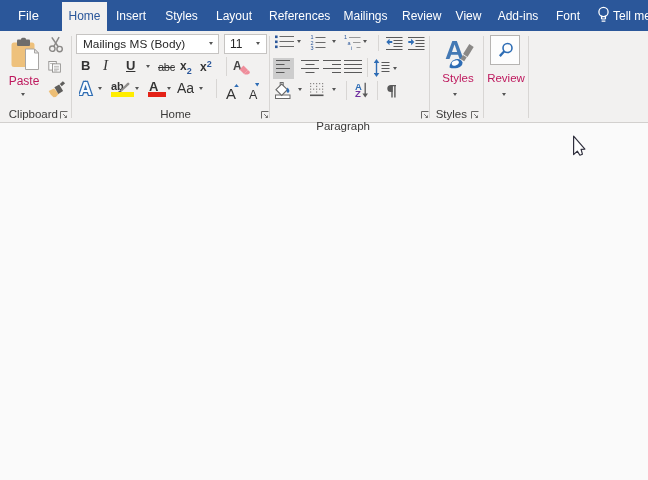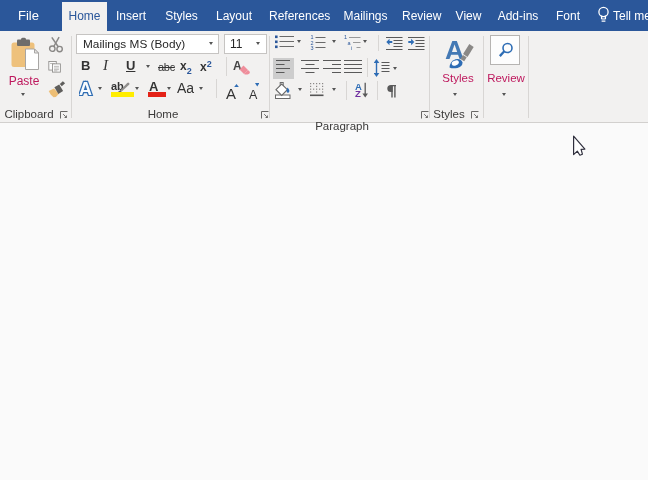--- a/index.html
+++ b/index.html
@@ -1,21 +1,21 @@
 <!DOCTYPE html>
 <html><head><meta charset="utf-8"><style>
 *{margin:0;padding:0;box-sizing:border-box}
 html,body{width:648px;height:480px;overflow:hidden}
 body{font-family:"Liberation Sans",sans-serif;position:relative;background:#fafafa}
 #titlebar{position:absolute;left:0;top:0;width:648px;height:31px;background:#2b579a}
 .tab{position:absolute;top:0;height:31px;line-height:32px;color:#fff;font-size:12px;text-align:center;white-space:nowrap}
 #hometab{position:absolute;left:62px;top:2px;width:45px;height:29px;background:#f2f1f0}
 #ribbon{position:absolute;left:0;top:31px;width:648px;height:92px;background:#f2f1f0;border-bottom:1px solid #d2d0ce}
 .sep{position:absolute;width:1px;background:#d8d6d4}
-.gl{position:absolute;top:77px;font-size:11.5px;color:#3b3a39;text-align:center}
+.gl{position:absolute;top:77px;font-size:11.5px;color:#3b3a39;text-align:right}
 .dd{position:absolute;width:0;height:0;border-left:2.5px solid transparent;border-right:2.5px solid transparent;border-top:3.5px solid #555}
 .div2{position:absolute;width:1px;background:#d8d6d4}
 .lbl{position:absolute;font-size:12px;color:#be185d;text-align:center;white-space:nowrap}
 svg{position:absolute;display:block}
 </style></head>
 <body>
 <div id="titlebar"></div>
 <div id="hometab"></div>
 <div class="tab" style="left:16px;width:25px;font-size:13px">File</div>
 <div class="tab" style="left:67px;width:35px;color:#2b579a">Home</div>

